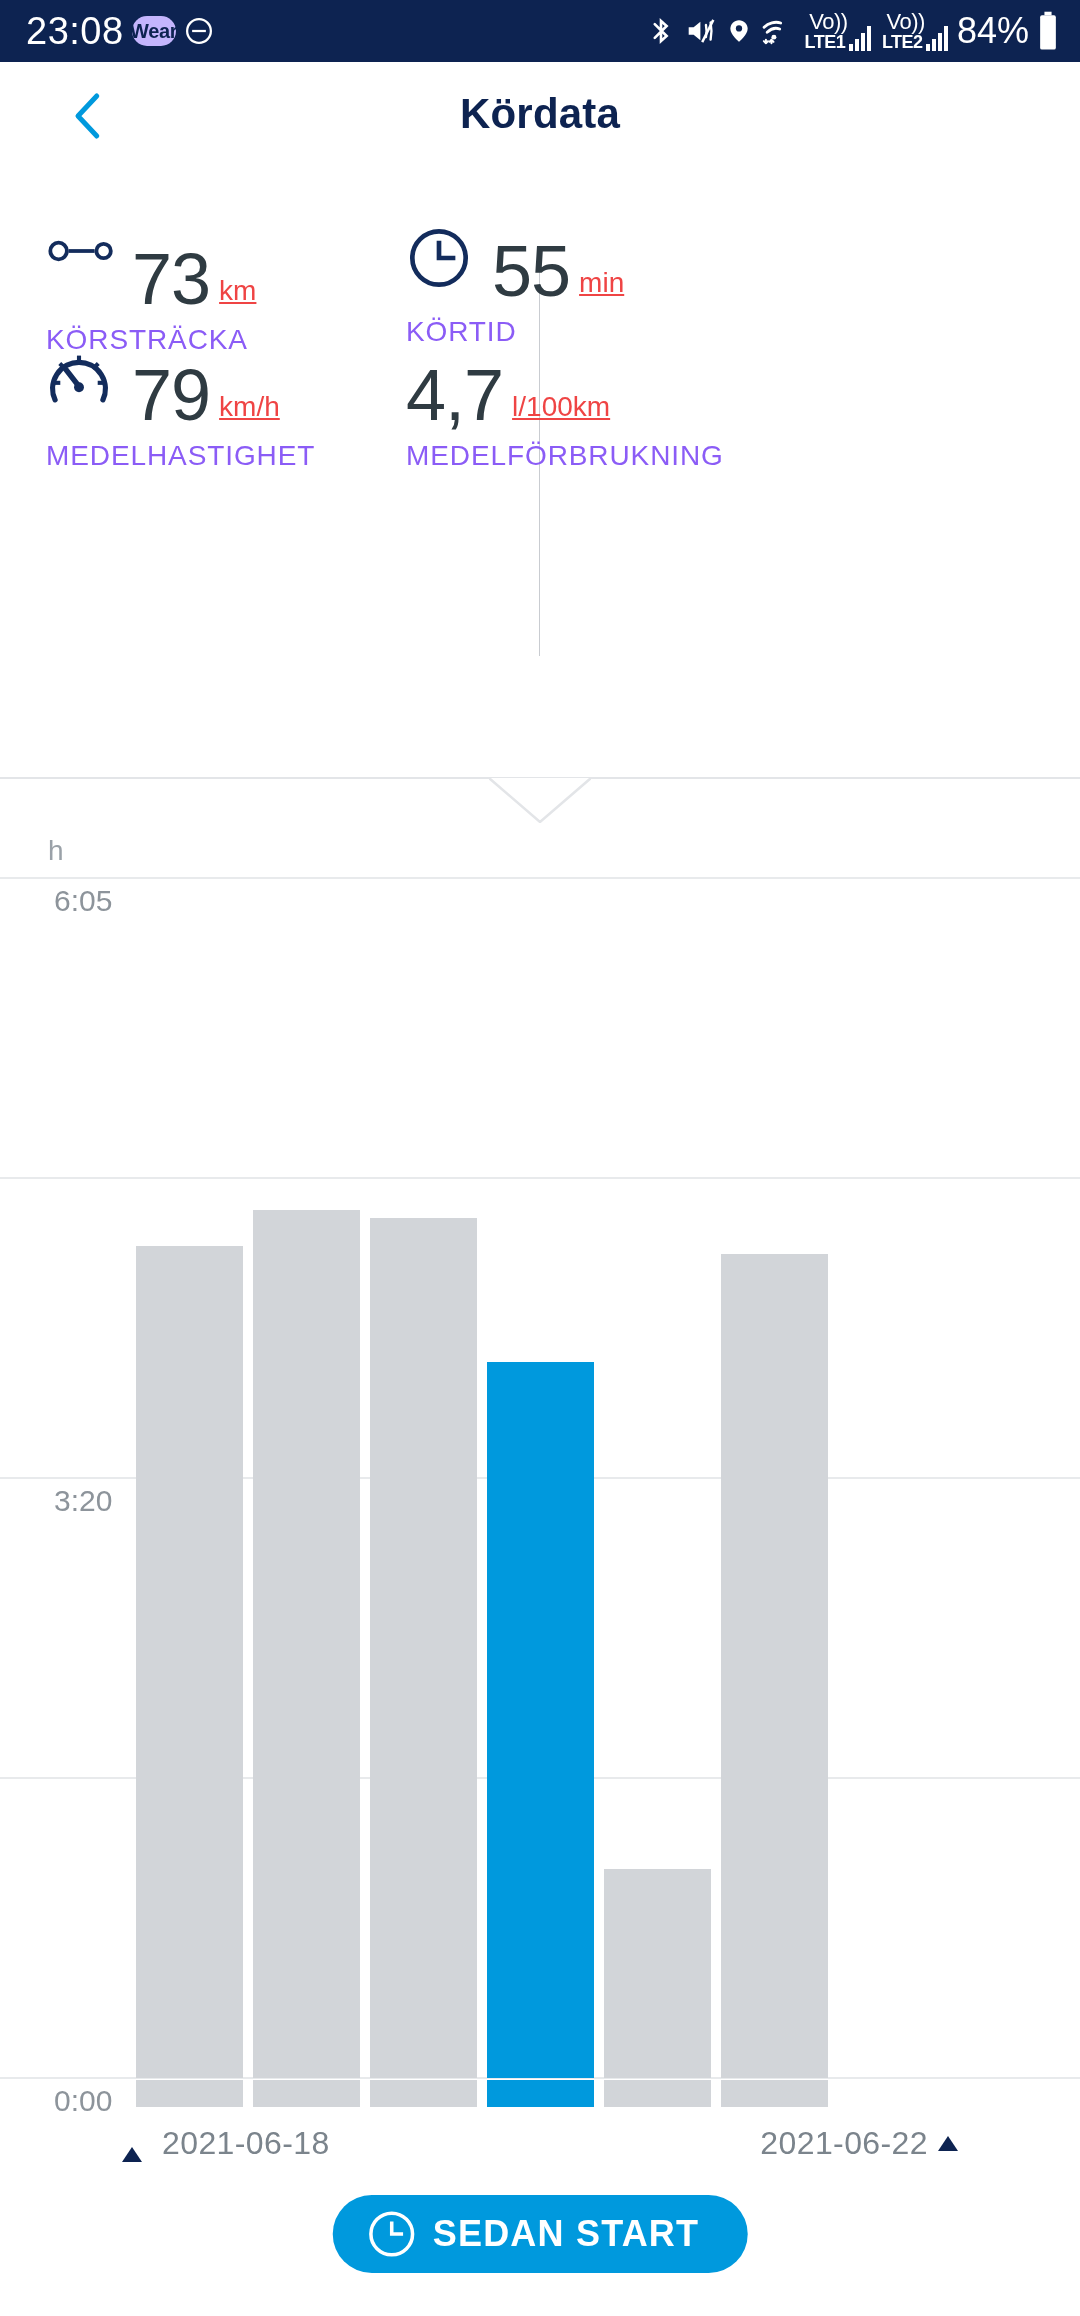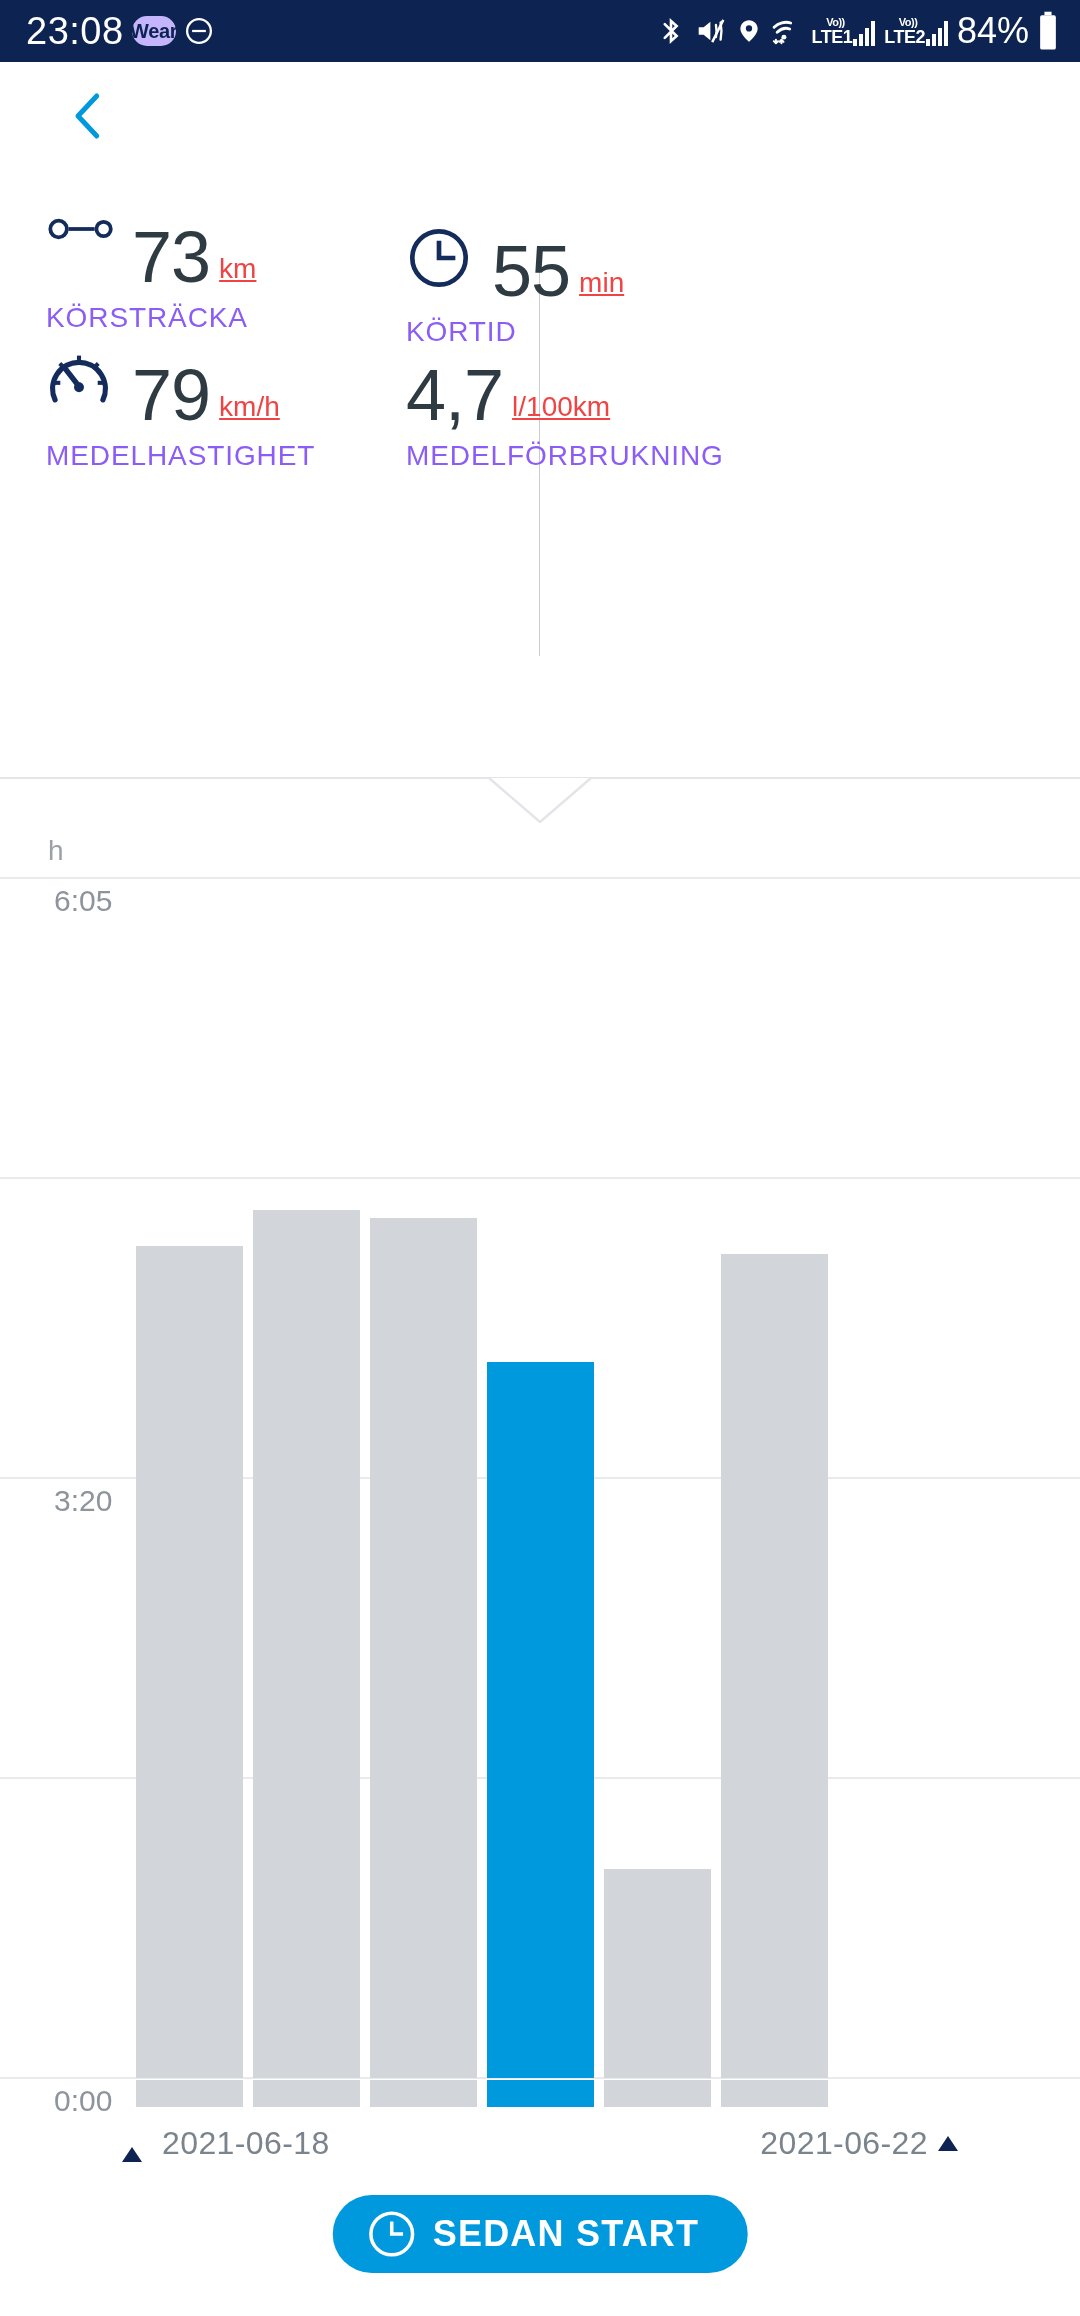--- a/index.html
+++ b/index.html
@@ -24,21 +24,21 @@
     width:44px; height:30px; border-radius:15px; background:#c4b5fd; color:#0d2351;
     font-size:20px; font-weight:700; display:flex; align-items:center; justify-content:center;
     letter-spacing:-0.3px;
   }
   .sb-dnd { width:30px; height:30px; }
   .sb-right { display:flex; align-items:center; gap:9px; }
   .sb-right svg { display:block; }
   .sb-batt { font-size:36px; font-weight:400; line-height:1; letter-spacing:0px; }
   .volte-grp { display:flex; align-items:flex-end; gap:1px; }
   .volte-txt { display:flex; flex-direction:column; align-items:center; line-height:1; }
-  .volte-txt .v1 { font-size:11px; font-weight:700; letter-spacing:-0.5px;margin-left:7px;}
+  .volte-txt .v1 { font-size:22px; font-weight:400; letter-spacing:-0.5px;margin-left:7px;}
   .volte-txt .v2 { font-size:18px; font-weight:700; letter-spacing:-0.5px;}
   .bars { display:flex; align-items:flex-end; gap:2px; height:26px; }
   .bars i { display:block; width:4px; background:#fff; }
   .bars i:nth-child(1){height:7px}
   .bars i:nth-child(2){height:12px}
   .bars i:nth-child(3){height:18px}
   .bars i:nth-child(4){height:25px}
 
   
   .titlebar { position:absolute; left:0; top:62px; width:1080px; height:114px; }
@@ -59,21 +59,21 @@
   .stat-val {
     font-size:72px; color:#2f3b42; line-height:0.92; font-weight:400; letter-spacing:-1px;
   }
   .stat-unit {
     font-size:28px; color:#ef4444; line-height:1; font-weight:400; padding-left:9px; padding-bottom:7px;text-decoration:underline;
   }
   .stat-label {
     font-size:28px; color:#8b5cf6; letter-spacing:0.9px; margin-top:12px; white-space:nowrap;
   }
 
-  #stat-distance { left:46px; top:4px; }
+  #stat-distance { left:46px; top:26px; }
   #stat-time     { left:406px; top:18px; }
   #stat-speed    { left:46px; top:142px; }
   #stat-consum   { left:406px; top:142px; }
   #stat-consum .stat-val { font-size:72px; }
 
   
   .datenav {
     position:absolute; left:0; top:683px; width:1080px; height:95px;
     border-top:3px solid #c9ccd1;
     display:flex; align-items:center; justify-content:space-between;
@@ -193,20 +193,21 @@
       </span>
     </div>
   </div>
 
   <div class="titlebar">
     <div class="back-chev">
       <svg viewBox="0 0 24 24" width="60" height="60">
         <path d="M15.5 4 L8 12 L15.5 20" fill="none" stroke="#0099dd" stroke-width="2" stroke-linecap="round" stroke-linejoin="round"></path>
       </svg>
     </div>
+    <div class="page-title">Kördata</div>
   </div>
 
   <div class="stats">
     <div class="stats-div"></div>
 
     <div class="stat" id="stat-distance">
       <div class="stat-row">
         <span class="stat-icon">
           <svg viewBox="0 0 40 20" width="72" height="36">
             <circle cx="7" cy="10" r="4.6" fill="none" stroke="#132c5c" stroke-width="2.1"></circle>

